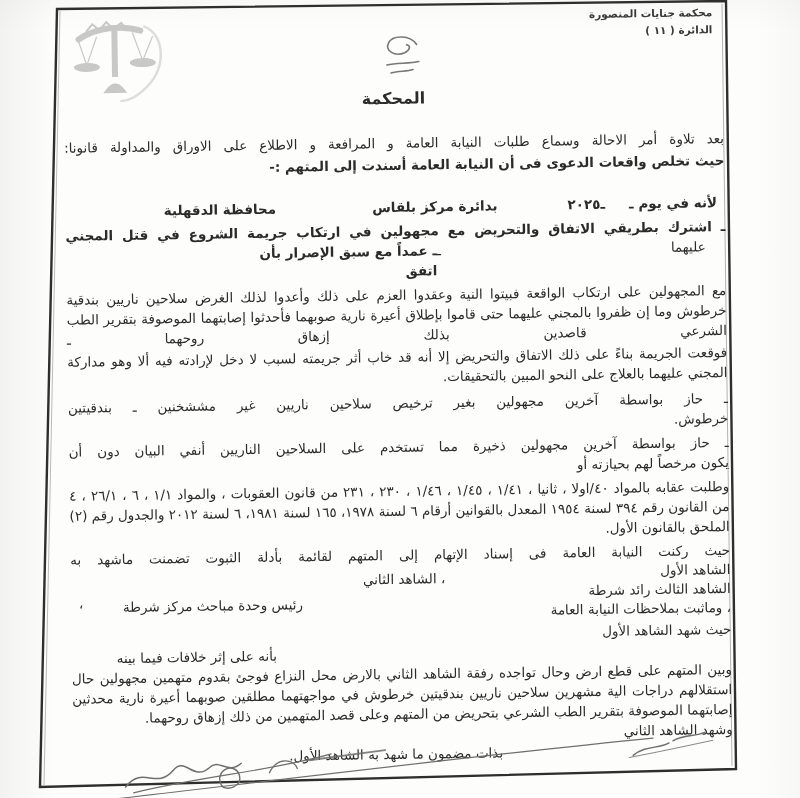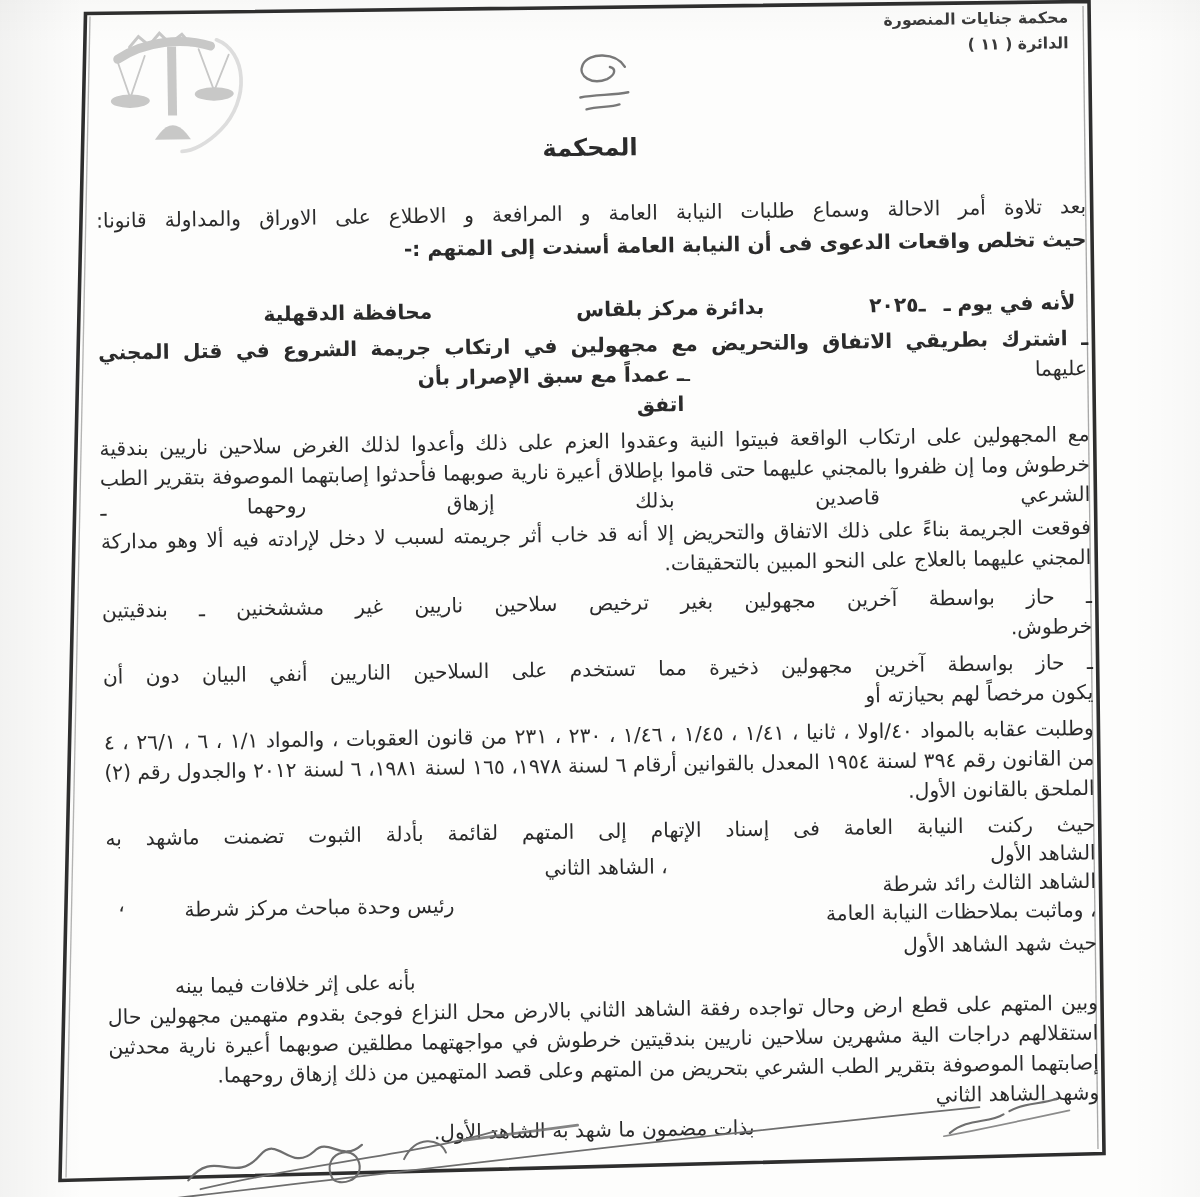--- a/index.html
+++ b/index.html
@@ -85,28 +85,28 @@
     </svg>
   </div>
 
   <div class="doc-title">المحكمة</div>
 
   <p class="stretch" style="margin-top:24px">بعد تلاوة أمر الاحالة وسماع طلبات النيابة العامة و المرافعة و الاطلاع على الاوراق والمداولة قانونا:</p>
   <p class="bold" style="margin-top:2px">حيث تخلص واقعات الدعوى فى أن النيابة العامة أسندت إلى المتهم :-</p>
 
   <div class="flexline bold" style="margin-top:22px">
     <span style="margin-right:8px">لأنه في يوم ـ</span>
-    <span style="margin-right:12px">ـ٢٠٢٥</span>
+    <span style="margin-right:24px">ـ٢٠٢٥</span>
     <span style="margin-right:70px">بدائرة مركز بلقاس</span>
     <span style="margin-right:96px">محافظة الدقهلية</span>
   </div>
 
   <p class="stretch bold" style="margin-top:4px">ـ اشترك بطريقي الاتفاق والتحريض مع مجهولين في ارتكاب جريمة الشروع في قتل المجني</p>
   <div class="flexline">
-    <span style="margin-right:1px">عليهما</span>
+    <span style="margin-right:20px">عليهما</span>
     <span style="margin-right:230px">ـ</span>
     <span class="bold" style="margin-right:auto;margin-left:185px">ـ عمداً مع سبق الإصرار بأن اتفق</span>
   </div>
 
   <p class="stretch" style="margin-top:4px">مع المجهولين على ارتكاب الواقعة فبيتوا النية وعقدوا العزم على ذلك وأعدوا لذلك الغرض سلاحين ناريين بندقية خرطوش وما إن ظفروا بالمجني عليهما حتى قاموا بإطلاق أعيرة نارية صوبهما فأحدثوا إصابتهما الموصوفة بتقرير الطب الشرعي قاصدين بذلك إزهاق روحهما ـ</p>
   <p class="just" style="margin-top:2px">فوقعت الجريمة بناءً على ذلك الاتفاق والتحريض إلا أنه قد خاب أثر جريمته لسبب لا دخل لإرادته فيه ألا وهو مداركة المجني عليهما بالعلاج على النحو المبين بالتحقيقات.</p>
 
   <p class="stretch" style="margin-top:6px">ـ حاز بواسطة آخرين مجهولين بغير ترخيص سلاحين ناريين غير مششخنين ـ بندقيتين</p>
   <p>خرطوش.</p>
 

